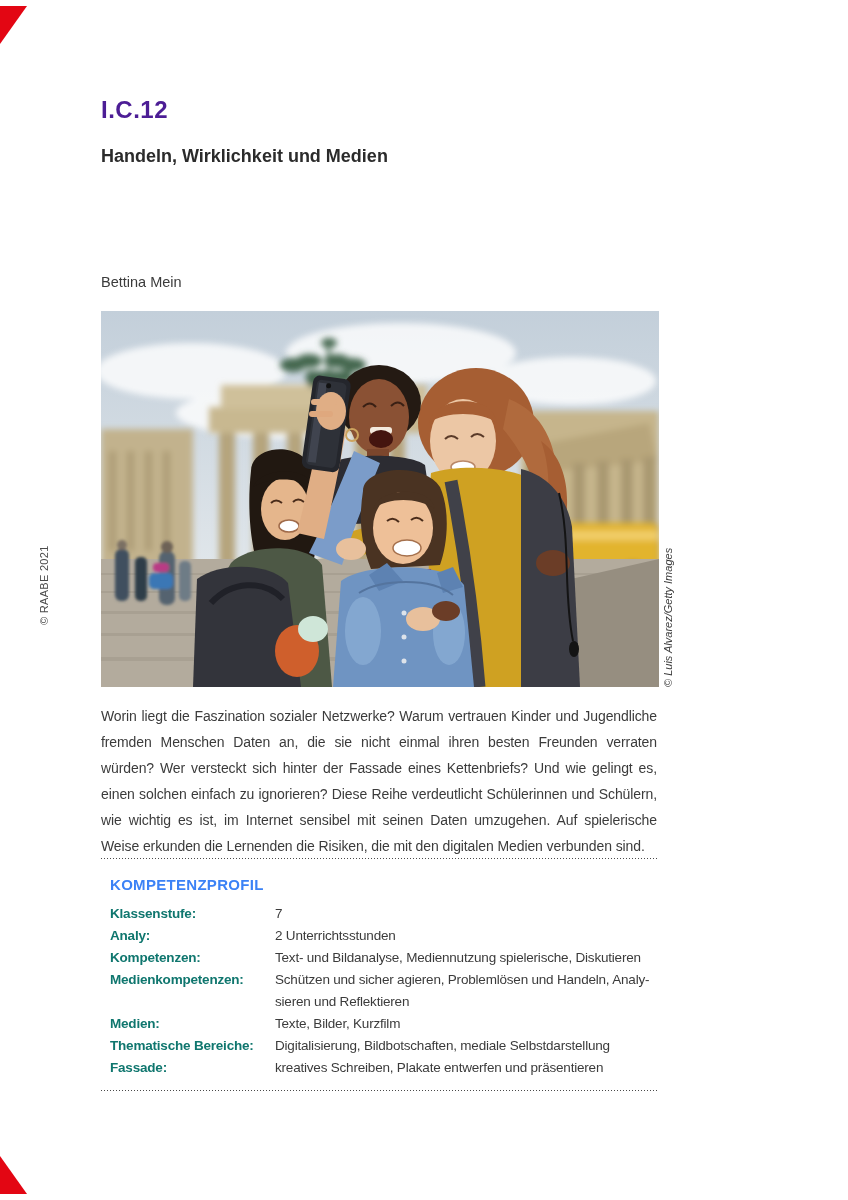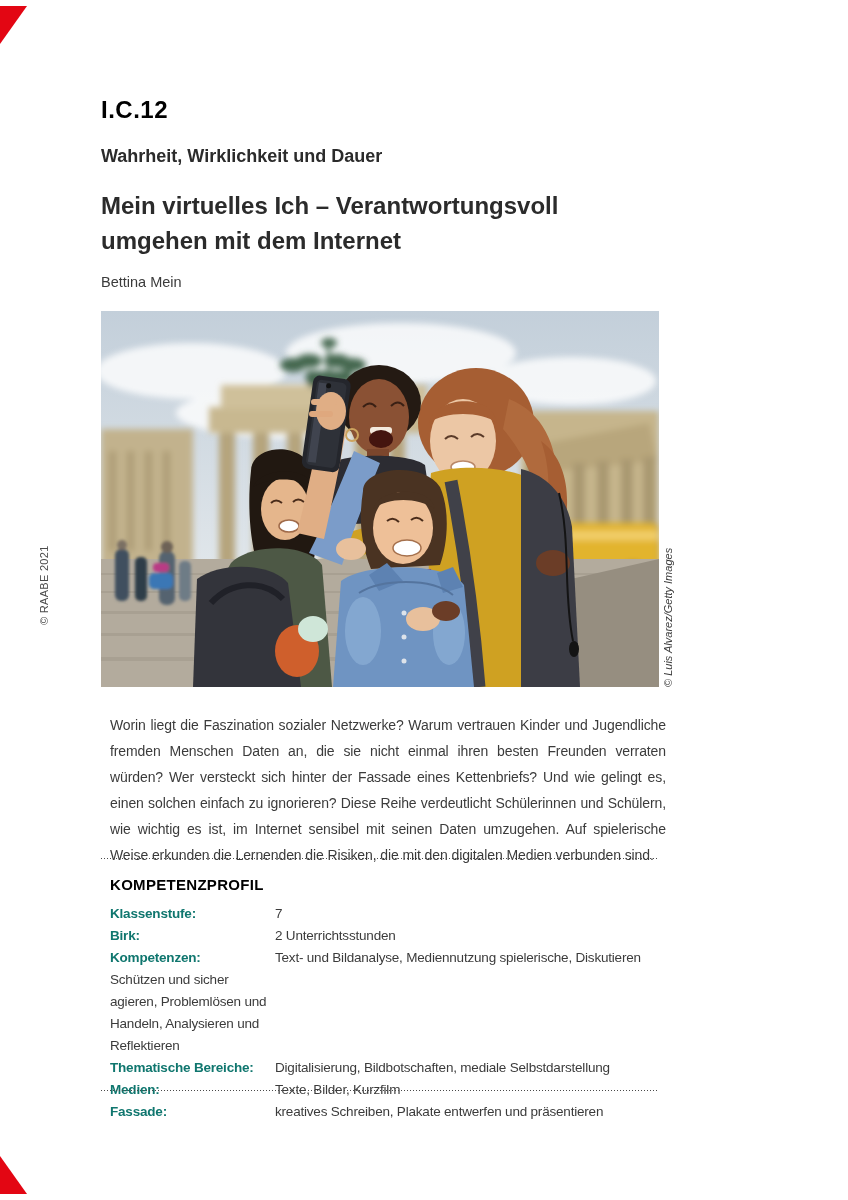--- a/index.html
+++ b/index.html
@@ -8,44 +8,44 @@
   .corner{position:absolute;left:0;width:27px;height:38px;}
   .corner-top{top:6px;}
   .corner-bottom{bottom:6px;}
   .corner polygon{fill:#e30613;}
 
   .sidebar-copyright{position:absolute;left:38px;top:625px;width:90px;height:14px;
         font-size:11px;color:#4a4a4a;transform-origin:0 0;transform:rotate(-90deg);
         white-space:nowrap;letter-spacing:.3px;}
 
   .unit-code{position:absolute;left:101px;top:96px;font-size:24px;font-weight:bold;
-        color:#000000;letter-spacing:.5px;}
+        color:#4c1d95;letter-spacing:.5px;}
   .series-title{position:absolute;left:101px;top:146px;font-size:18px;font-weight:bold;
         color:#2b2b2b;}
   .doc-title{position:absolute;left:101px;top:188px;font-size:24px;font-weight:bold;
         color:#2b2b2b;line-height:35px;}
   .author{position:absolute;left:101px;top:274px;font-size:14.5px;color:#3b3b3b;}
 
   .photo{position:absolute;left:101px;top:311px;width:558px;height:376px;margin:0;}
   .photo svg{display:block;}
   .photo-credit{position:absolute;left:662px;top:687px;width:150px;height:15px;
         font-size:11px;font-style:italic;color:#3c3c3c;transform-origin:0 0;
         transform:rotate(-90deg);white-space:nowrap;}
 
-  .intro{position:absolute;left:101px;top:703px;width:556px;margin:9px;
+  .intro{position:absolute;left:101px;top:703px;width:556px;margin:0;
         font-size:14px;line-height:26px;text-align:justify;color:#3b3b3b;letter-spacing:-.1px;}
 
   .rule{position:absolute;left:101px;width:556px;height:2px;
         background-image:repeating-linear-gradient(to right,#4a4a4a 0 1.2px,transparent 1.2px 3px);
         background-size:100% 1.4px;background-repeat:no-repeat;background-position:0 0;}
   .rule-top{top:858px;}
   .rule-bottom{top:1090px;}
 
   .profile-heading{position:absolute;left:110px;top:876px;margin:0;font-size:15px;
-        font-weight:bold;color:#000000;letter-spacing:.3px;}
+        font-weight:bold;color:#3b82f6;letter-spacing:.3px;}
   .profile-grid{position:absolute;left:110px;top:903px;width:547px;
         font-size:13.5px;line-height:22px;letter-spacing:-.2px;color:#3b3b3b;}
   .profile-row{display:grid;grid-template-columns:165px 1fr;}
   .profile-row .label{font-weight:bold;color:#0f766e;}
   .profile-row .value{hyphens:manual;}
 </style>
 </head>
 <body>
 
 <div class="page">
@@ -53,25 +53,21 @@
   <svg class="corner corner-top" viewBox="0 0 27 38" aria-hidden="true">
       <polygon points="0,0 27,0 0,38"></polygon>
     </svg>
   <svg class="corner corner-bottom" viewBox="0 0 27 38" aria-hidden="true">
       <polygon points="0,38 27,38 0,0"></polygon>
     </svg>
 
   <div class="sidebar-copyright">© RAABE 2021</div>
 
   <div class="unit-code">I.C.12</div>
-  <div class="series-title">Wahrheit, Wirklichkeit und Dauer</div>
-  <h1 class="doc-title" style="margin:0;">
-    <span>Mein virtuelles Ich – Verantwortungsvoll</span><br>
-    <span>umgehen mit dem Internet</span>
-  </h1>
+  <div class="series-title">Handeln, Wirklichkeit und Medien</div>
   <div class="author">Bettina Mein</div>
 
   <figure class="photo" role="img" aria-label="Vier junge Frauen machen gemeinsam ein Selfie mit dem Smartphone vor dem Brandenburger Tor in Berlin">
     <svg viewBox="0 0 558 376" width="558" height="376">
       <defs>
         <linearGradient id="sky" x1="0" y1="0" x2="0" y2="1">
           <stop offset="0" stop-color="#c3cfda"></stop>
             <stop offset="1" stop-color="#eef1f2"></stop>
         </linearGradient>
         <filter id="blur3" x="-10%" y="-10%" width="120%" height="120%">
@@ -253,39 +249,40 @@
   <div class="rule rule-top"></div>
 
   <h3 class="profile-heading">KOMPETENZPROFIL</h3>
 
   <div class="profile-grid">
     <div class="profile-row">
       <div class="label">Klassenstufe:</div>
       <div class="value">7</div>
     </div>
     <div class="profile-row">
-      <div class="label">Birk:</div>
+      <div class="label">Analy:</div>
       <div class="value">2 Unterrichtsstunden</div>
     </div>
     <div class="profile-row">
       <div class="label">Kompetenzen:</div>
       <div class="value">Text- und Bildanalyse, Mediennutzung spielerische, Diskutieren</div>
     </div>
     <div class="profile-row">
+      <div class="label">Medienkompetenzen:</div>
       <div class="value">Schützen und sicher agieren, Problemlösen und Handeln, Analy­sieren und Reflektieren</div>
+    </div>
+    <div class="profile-row">
+      <div class="label">Medien:</div>
+      <div class="value">Texte, Bilder, Kurzfilm</div>
     </div>
     <div class="profile-row">
       <div class="label">Thematische Bereiche:</div>
       <div class="value">Digitalisierung, Bildbotschaften, mediale Selbstdarstellung</div>
     </div>
     <div class="profile-row">
-      <div class="label">Medien:</div>
-      <div class="value">Texte, Bilder, Kurzfilm</div>
-    </div>
-    <div class="profile-row">
       <div class="label">Fassade:</div>
       <div class="value">kreatives Schreiben, Plakate entwerfen und präsentieren</div>
     </div>
   </div>
 
   <div class="rule rule-bottom"></div>
 
 </div>
 
 </body></html>

